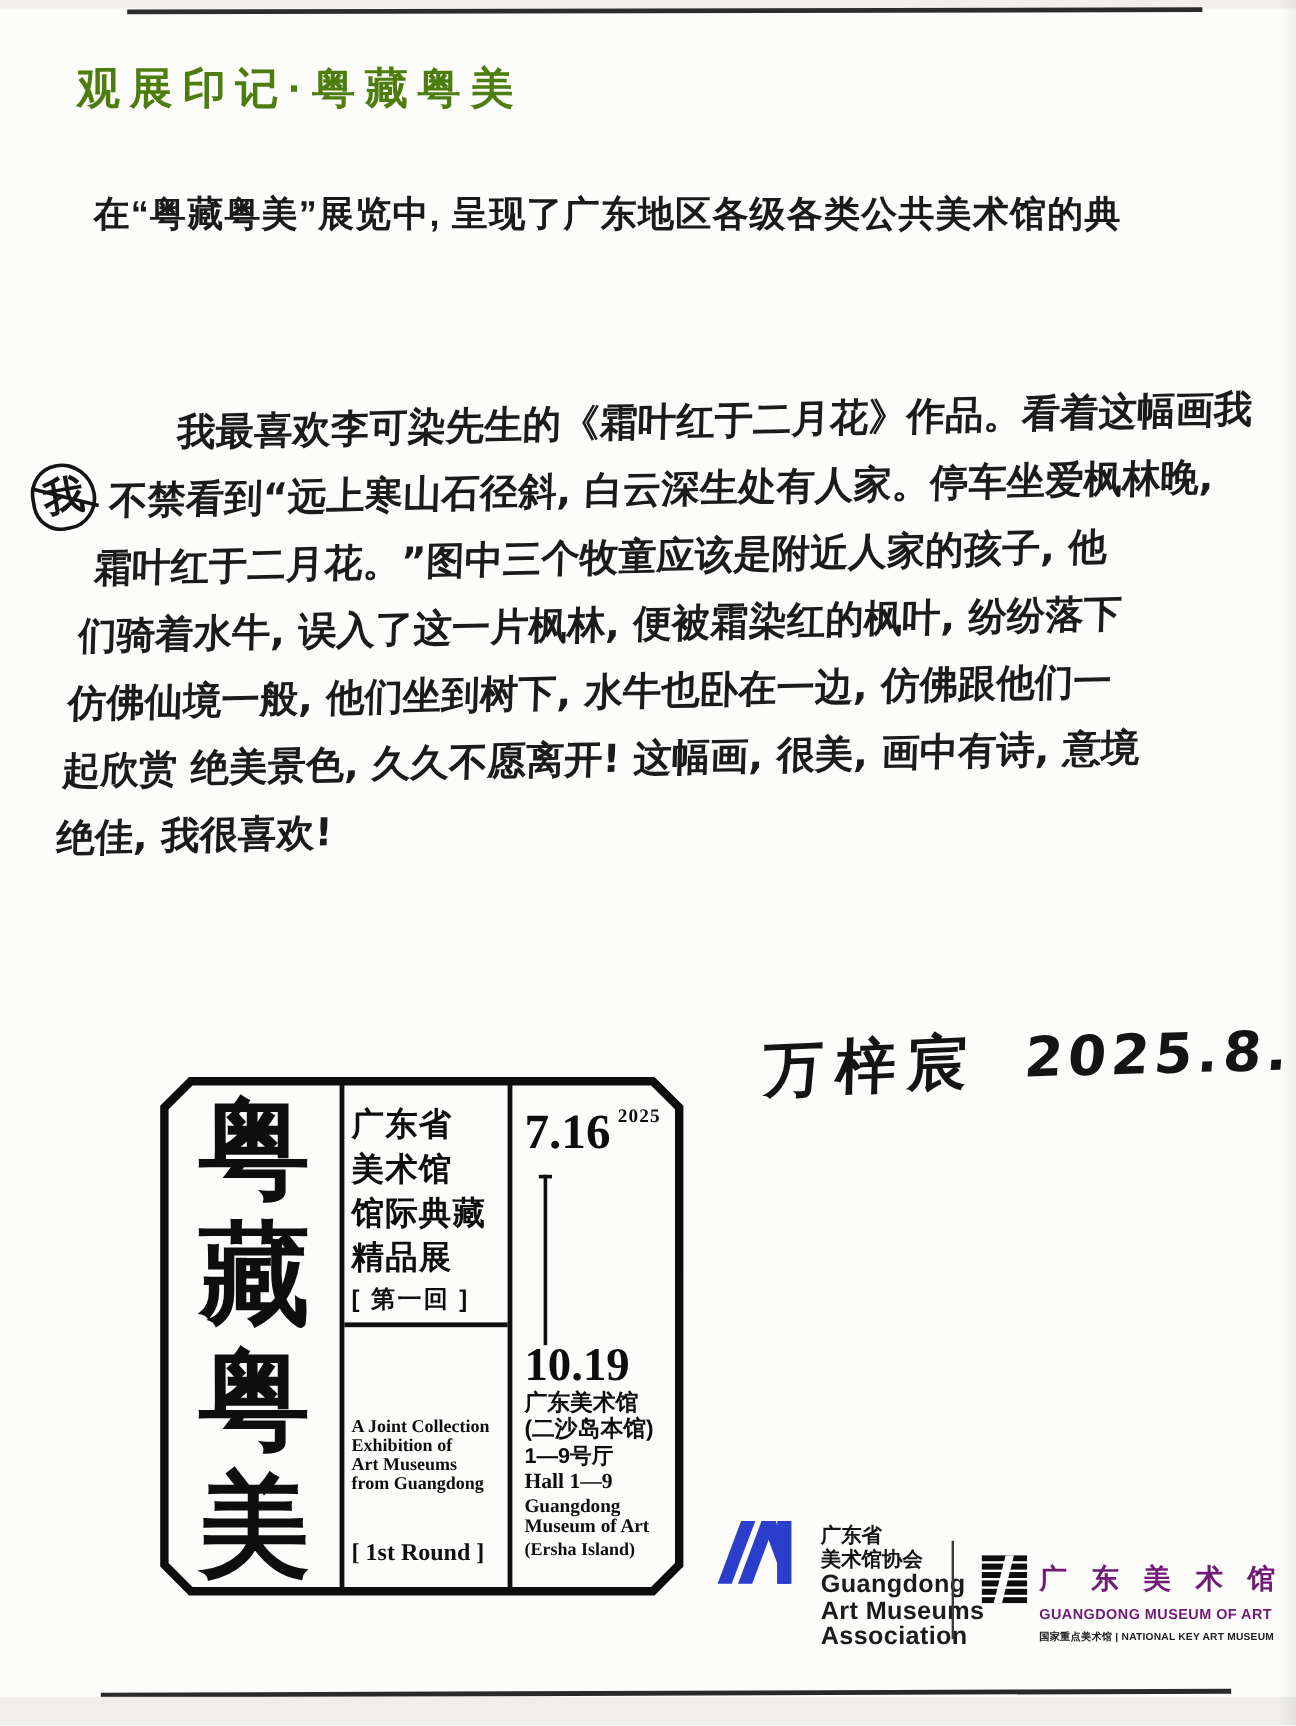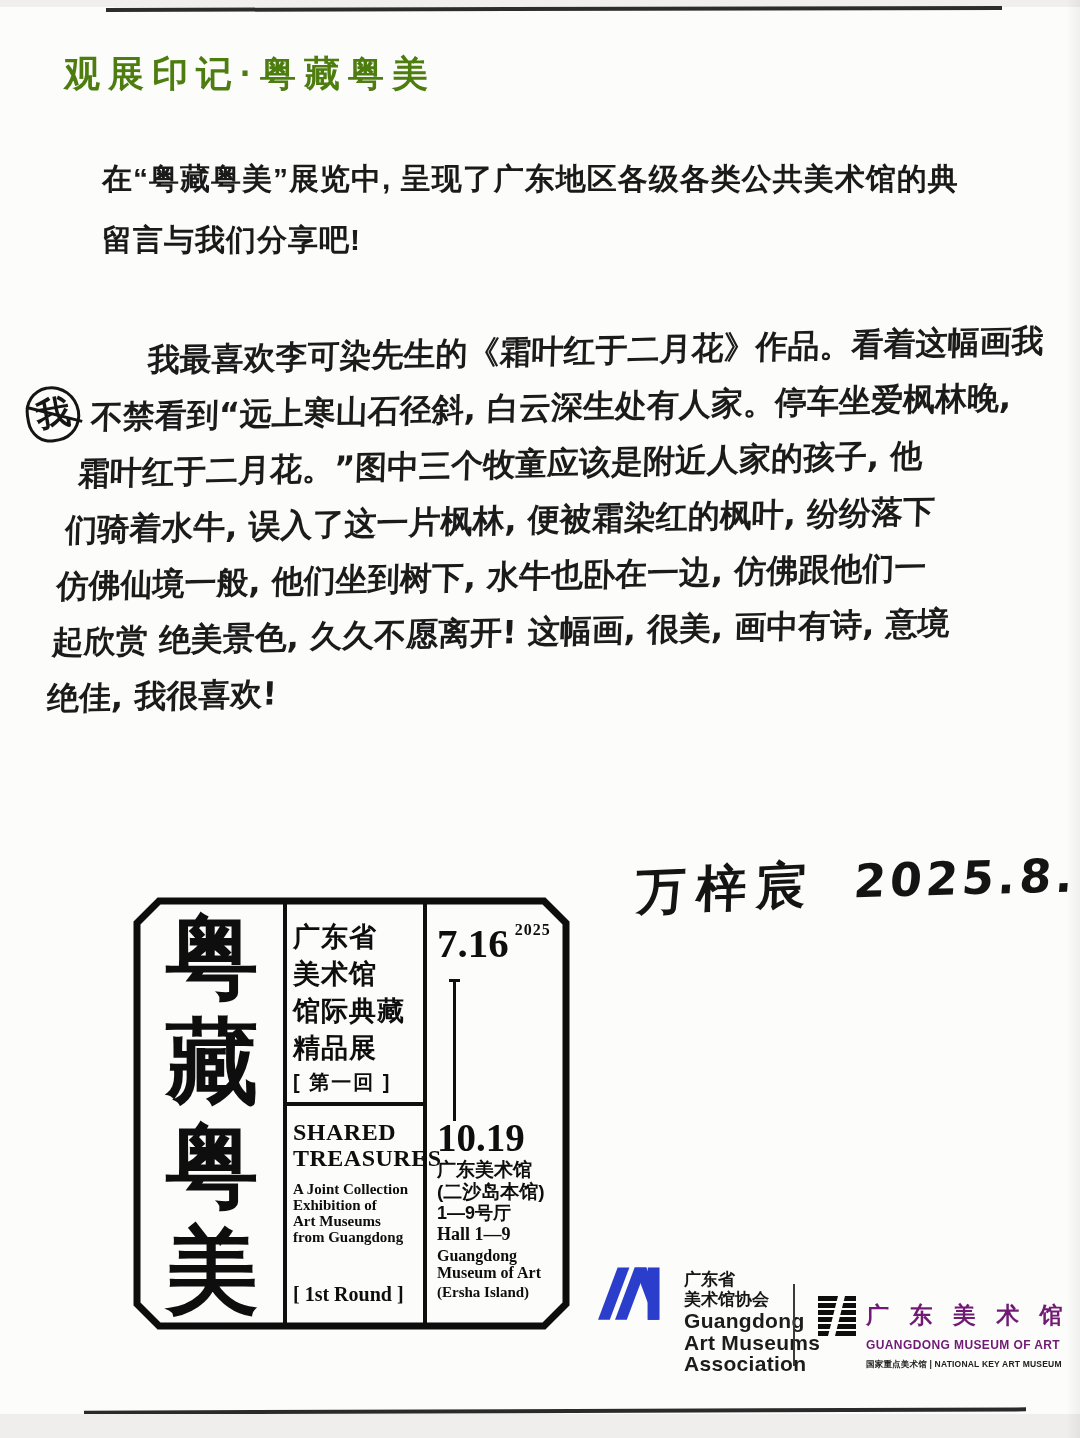--- a/index.html
+++ b/index.html
@@ -14,21 +14,21 @@
   .scan-strip-top{left:0;top:0;width:1080px;height:7px;background:#f0efed;}
   .scan-line-top{left:106px;top:7px;width:896px;height:4px;background:#2c2c2c;transform:rotate(-0.12deg);}
   .scan-line-bottom{left:84px;top:1409px;width:942px;height:4px;background:#2a2a2a;transform:rotate(-0.2deg);}
   .scan-strip-bottom{left:0;top:1414px;width:1080px;height:24px;background:#efeeec;}
   .scan-shade-right{right:0;top:0;width:14px;height:1438px;background:linear-gradient(to left,rgba(0,0,0,0.05),rgba(0,0,0,0));}
   
   .doc-title{
     left:64px;top:50px;font-size:36px;font-weight:900;letter-spacing:8px;
     color:#4d7c0f;white-space:nowrap;
   }
-  .intro{left:78px;top:148px;width:950px;margin-left:24px;}
+  .intro{left:78px;top:148px;width:950px;}
   .intro p{
     margin:0;font-size:30px;font-weight:700;letter-spacing:1px;
     line-height:61px;color:#1a1a1a;white-space:nowrap;
   }
   
   .hw-block{left:0;top:334px;width:1120px;transform:rotate(-1.25deg);transform-origin:60px 40px;}
   .hw-line{
     font-family:"DejaVu Sans", cursive;
     font-size:32px;font-weight:600;color:#1b1b1b;line-height:56px;
     white-space:nowrap;transform:skewX(-3deg);
@@ -84,21 +84,20 @@
 
 <div class="abs scan-strip-top" data-interactable="false"></div>
 <div class="abs scan-line-top" data-interactable="false"></div>
 <div class="abs scan-line-bottom" data-interactable="false"></div>
 <div class="abs scan-strip-bottom" data-interactable="false"></div>
 <div class="abs scan-shade-right" data-interactable="false"></div>
 
 <div class="abs doc-title" data-interactable="false">观展印记·粤藏粤美</div>
 <div class="abs intro" data-interactable="false">
   <p data-interactable="false">在“粤藏粤美”展览中, 呈现了广东地区各级各类公共美术馆的典</p>
-  <p data-interactable="false">留言与我们分享吧!</p>
 </div>
 
 <div class="abs hw-block" data-interactable="false">
   <div class="hw-line" style="margin-left:148px" data-interactable="false">我最喜欢李可染先生的《霜叶红于二月花》作品。看着这幅画我</div>
   <div class="hw-line" style="margin-left:90px" data-interactable="false">不禁看到“远上寒山石径斜, 白云深生处有人家。停车坐爱枫林晚,</div>
   <div class="hw-line" style="margin-left:76px" data-interactable="false">霜叶红于二月花。”图中三个牧童应该是附近人家的孩子, 他</div>
   <div class="hw-line" style="margin-left:62px" data-interactable="false">们骑着水牛, 误入了这一片枫林, 便被霜染红的枫叶, 纷纷落下</div>
   <div class="hw-line" style="margin-left:52px" data-interactable="false">仿佛仙境一般, 他们坐到树下, 水牛也卧在一边, 仿佛跟他们一</div>
   <div class="hw-line" style="margin-left:46px" data-interactable="false">起欣赏 绝美景色, 久久不愿离开! 这幅画, 很美, 画中有诗, 意境</div>
   <div class="hw-line" style="margin-left:40px" data-interactable="false">绝佳, 我很喜欢!</div>
@@ -129,24 +128,20 @@
   </div>
 
   <div class="abs cn-block" data-interactable="false">
     <div data-interactable="false">广东省</div>
     <div data-interactable="false">美术馆</div>
     <div data-interactable="false">馆际典藏</div>
     <div data-interactable="false">精品展</div>
   </div>
   <div class="abs round-cn" data-interactable="false">[ 第一回 ]</div>
 
-  <div class="abs en-title" data-interactable="false">
-    <div data-interactable="false">SHARED</div>
-    <div data-interactable="false">TREASURES</div>
-  </div>
   <div class="abs en-sub" data-interactable="false">
     <div data-interactable="false">A Joint Collection</div>
     <div data-interactable="false">Exhibition of</div>
     <div data-interactable="false">Art Museums</div>
     <div data-interactable="false">from Guangdong</div>
   </div>
   <div class="abs round-en" data-interactable="false">[ 1st Round ]</div>
 
   <div class="abs date-start" data-interactable="false">
     <span data-interactable="false">7.16</span><span class="date-year" data-interactable="false">2025</span>

